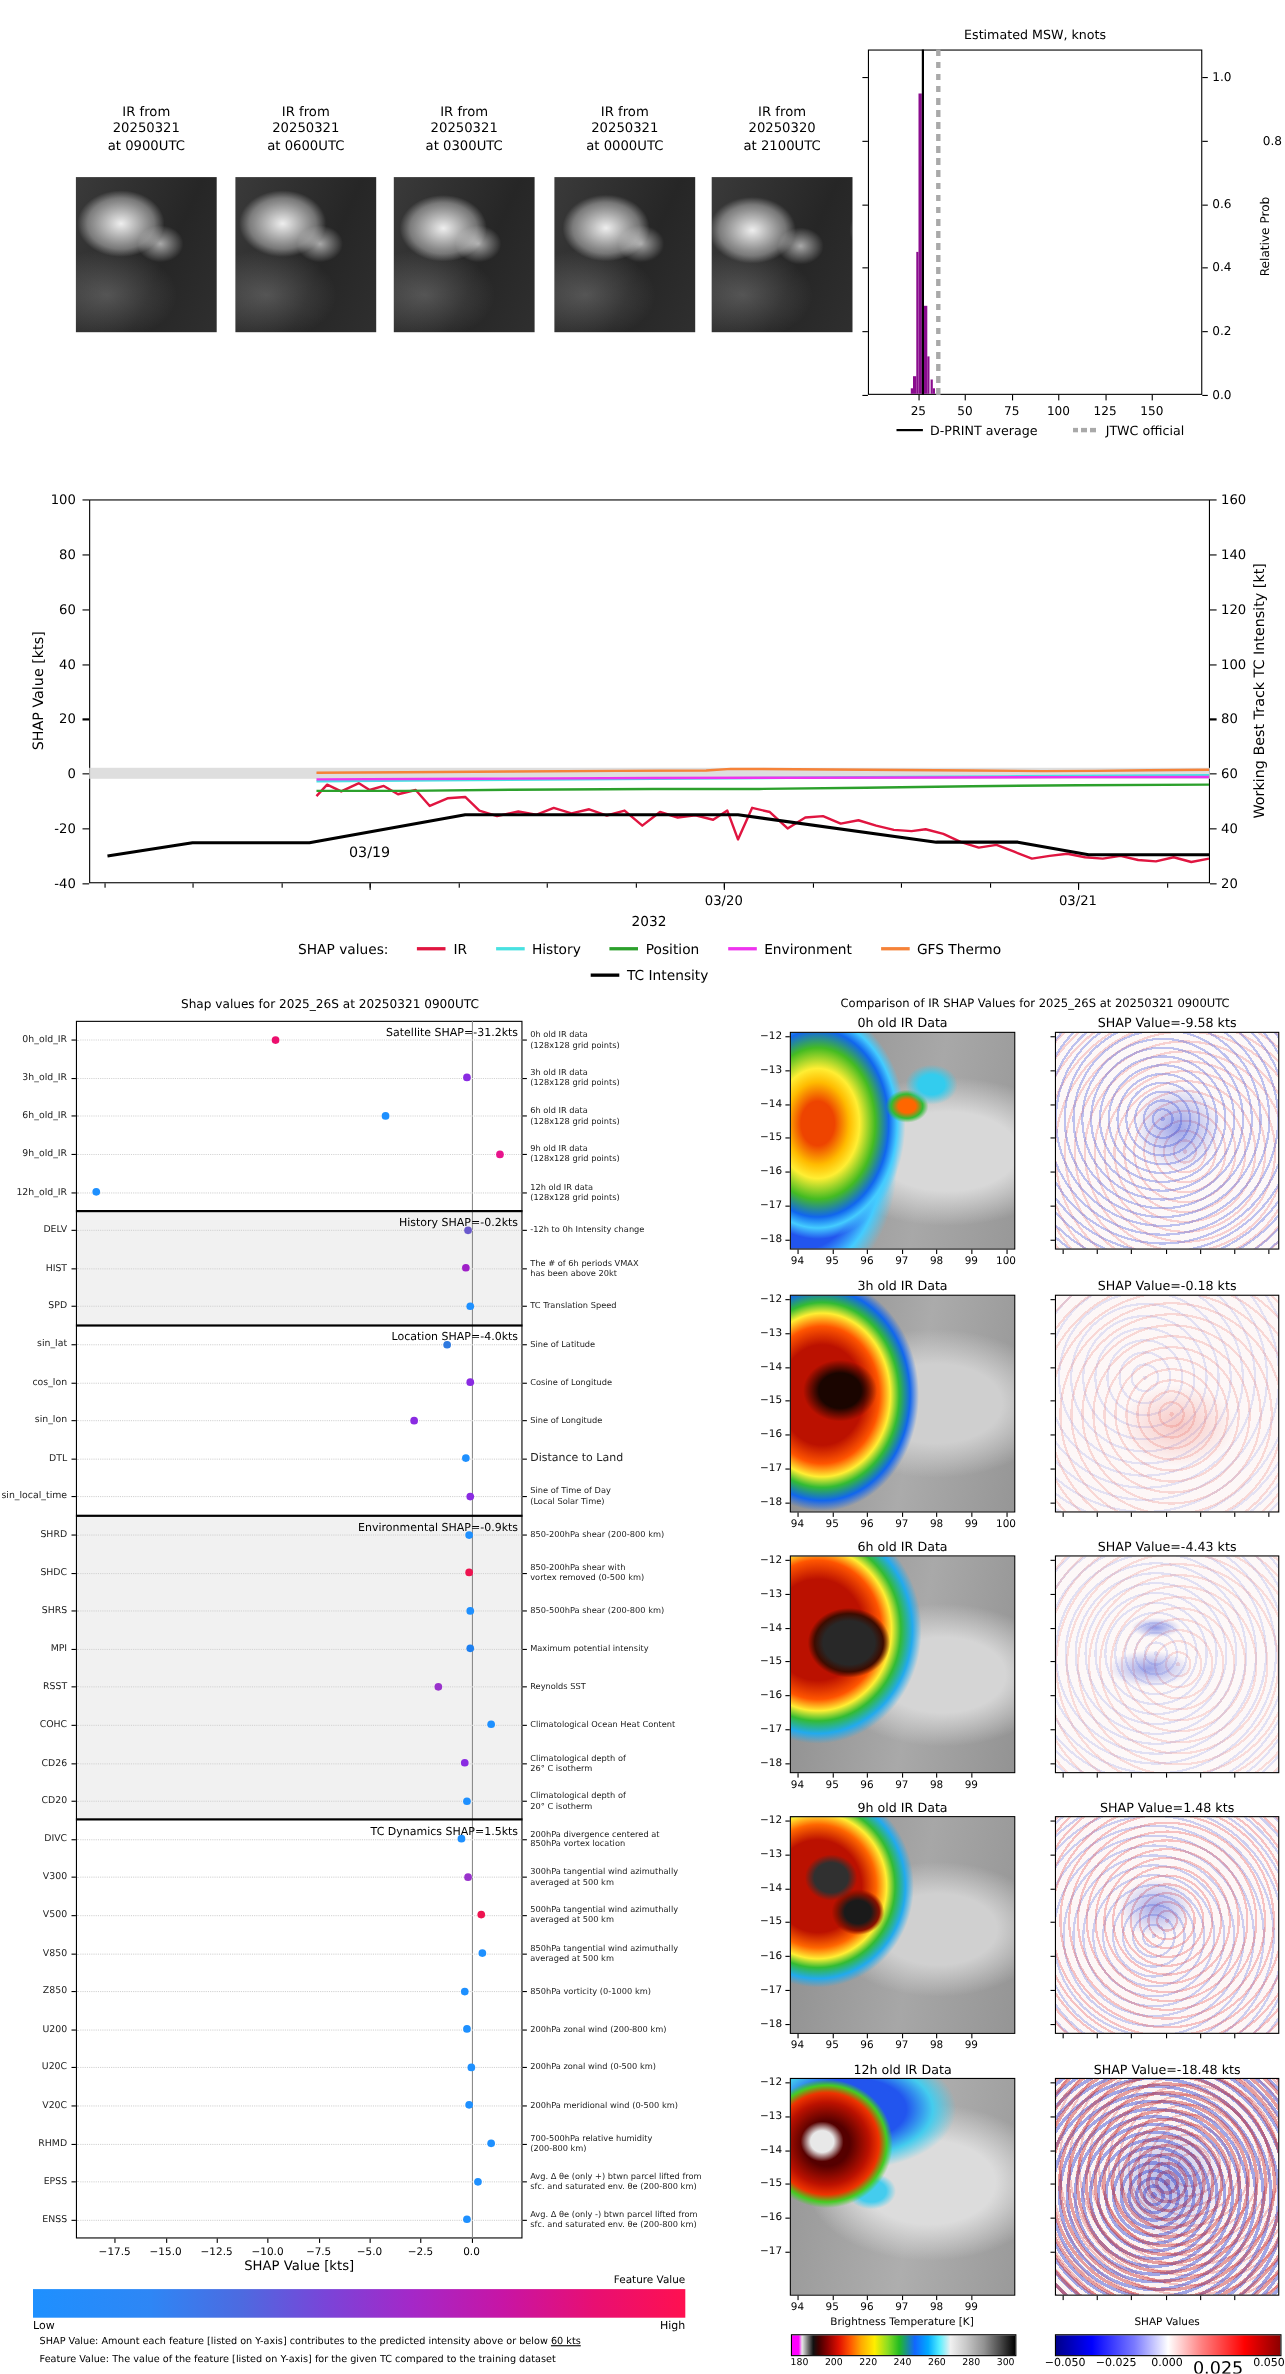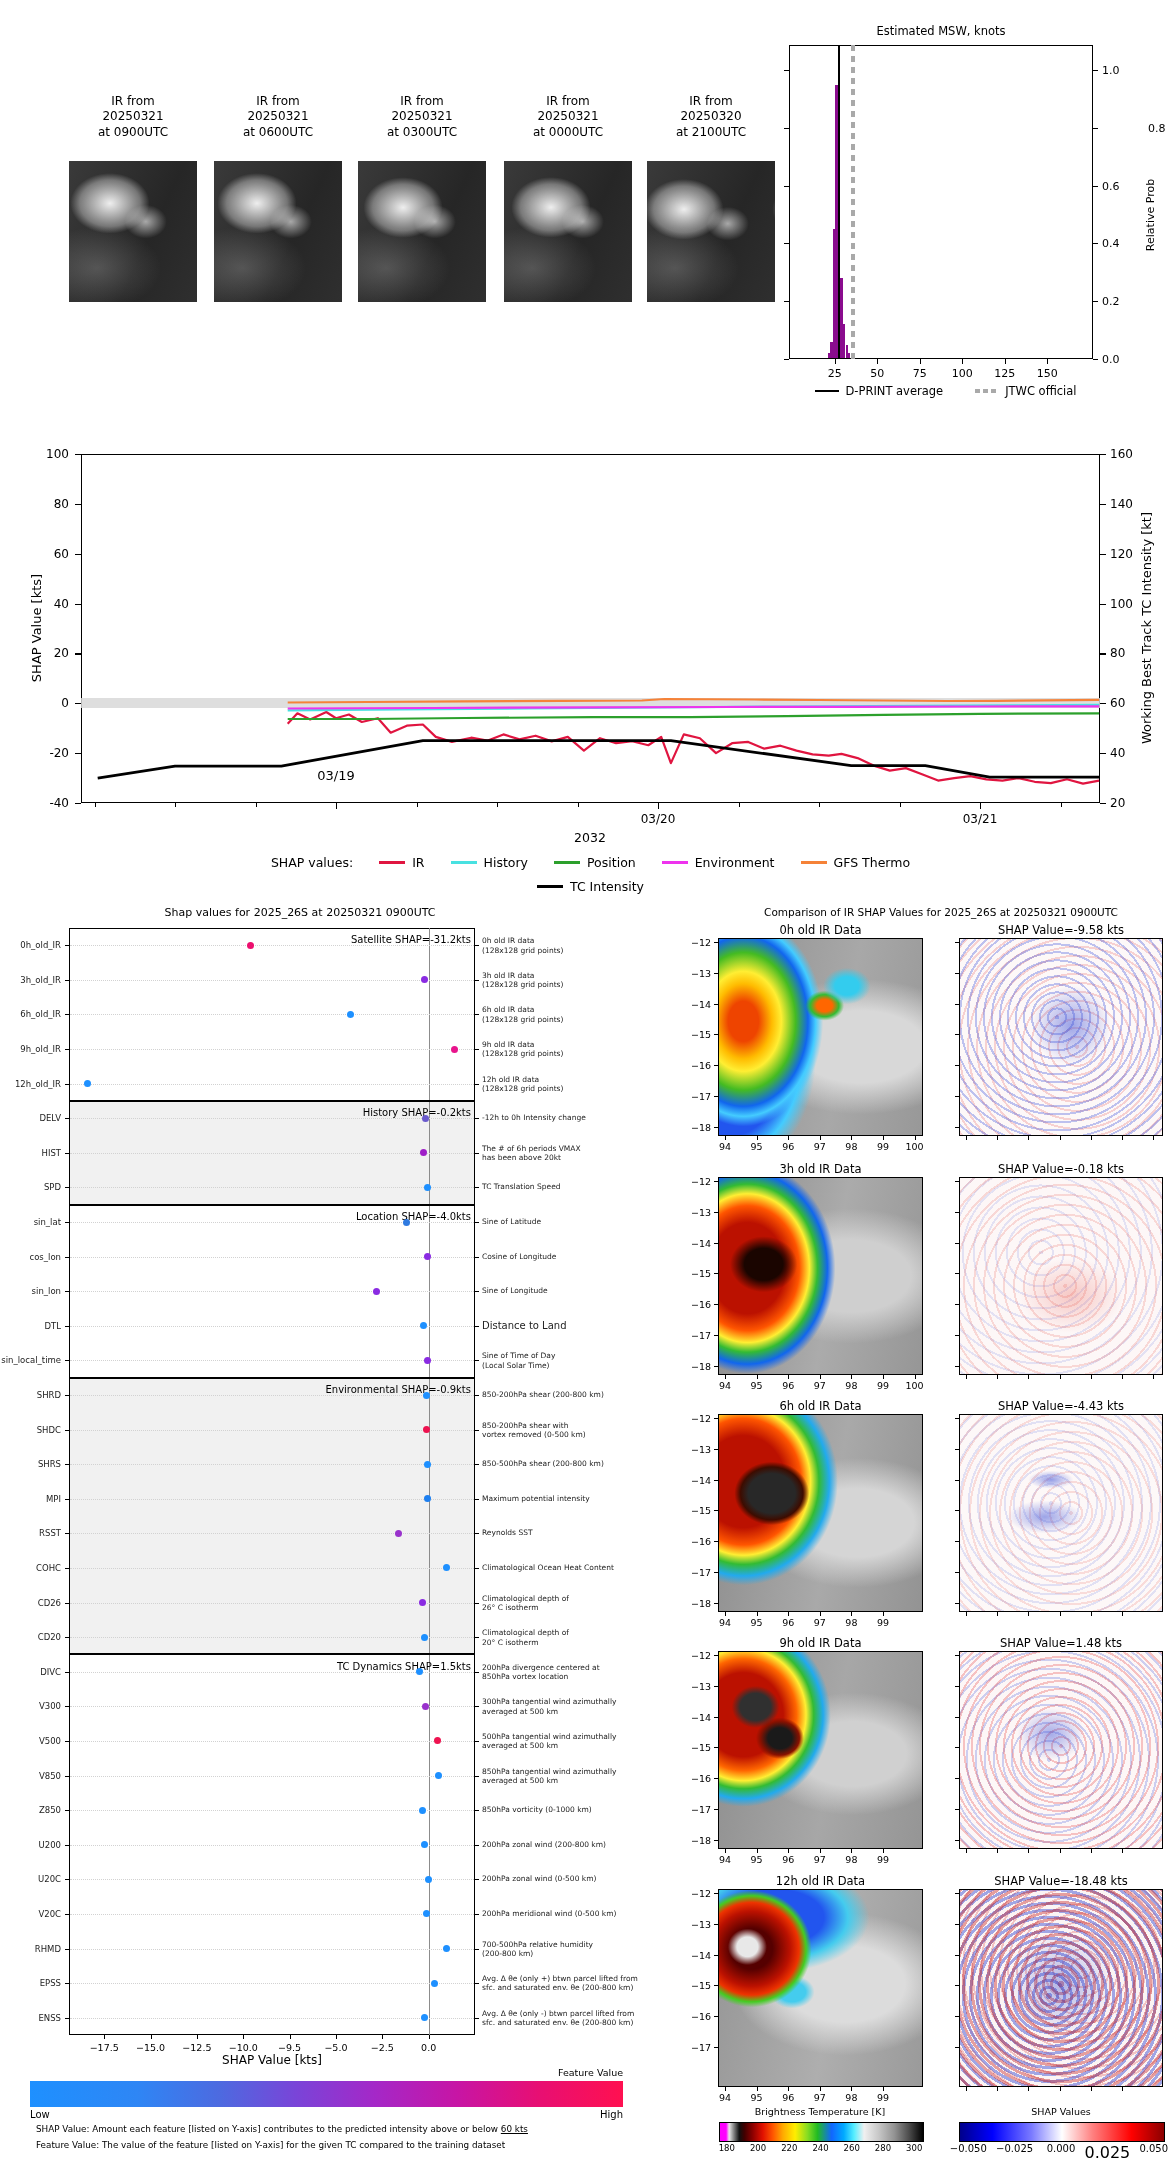--- a/index.html
+++ b/index.html
@@ -502,21 +502,21 @@
 sfc. and saturated env. θe (200-800 km)</div>
       <div class="abs tick" style="left: 104.224px; top: 2035px; width: 1px; height: 4px;"></div>
       <div class="abs hcenter" style="left: 104.224px; top: 2042px; font-size: 9.5px;">−17.5</div>
       <div class="abs tick" style="left: 150.571px; top: 2035px; width: 1px; height: 4px;"></div>
       <div class="abs hcenter" style="left: 150.571px; top: 2042px; font-size: 9.5px;">−15.0</div>
       <div class="abs tick" style="left: 196.918px; top: 2035px; width: 1px; height: 4px;"></div>
       <div class="abs hcenter" style="left: 196.918px; top: 2042px; font-size: 9.5px;">−12.5</div>
       <div class="abs tick" style="left: 243.265px; top: 2035px; width: 1px; height: 4px;"></div>
       <div class="abs hcenter" style="left: 243.265px; top: 2042px; font-size: 9.5px;">−10.0</div>
       <div class="abs tick" style="left: 289.612px; top: 2035px; width: 1px; height: 4px;"></div>
-      <div class="abs hcenter" style="left: 289.612px; top: 2042px; font-size: 9.5px;">−9.5</div>
+      <div class="abs hcenter" style="left: 289.612px; top: 2042px; font-size: 9.5px;">−7.5</div>
       <div class="abs tick" style="left: 335.959px; top: 2035px; width: 1px; height: 4px;"></div>
       <div class="abs hcenter" style="left: 335.959px; top: 2042px; font-size: 9.5px;">−5.0</div>
       <div class="abs tick" style="left: 382.306px; top: 2035px; width: 1px; height: 4px;"></div>
       <div class="abs hcenter" style="left: 382.306px; top: 2042px; font-size: 9.5px;">−2.5</div>
       <div class="abs tick" style="left: 428.653px; top: 2035px; width: 1px; height: 4px;"></div>
       <div class="abs hcenter" style="left: 428.653px; top: 2042px; font-size: 9.5px;">0.0</div>
     </div>
   <div class="abs hcenter" style="left:272px;top:2053px;font-size:12px;">SHAP Value [kts]</div>
   <div class="abs" style="left:30px;top:2067px;width:593px;text-align:right;font-size:9.5px;">Feature Value</div>
   <div class="abs cb-feature" style="left:30px;top:2081px;width:593px;height:26px;"></div>

